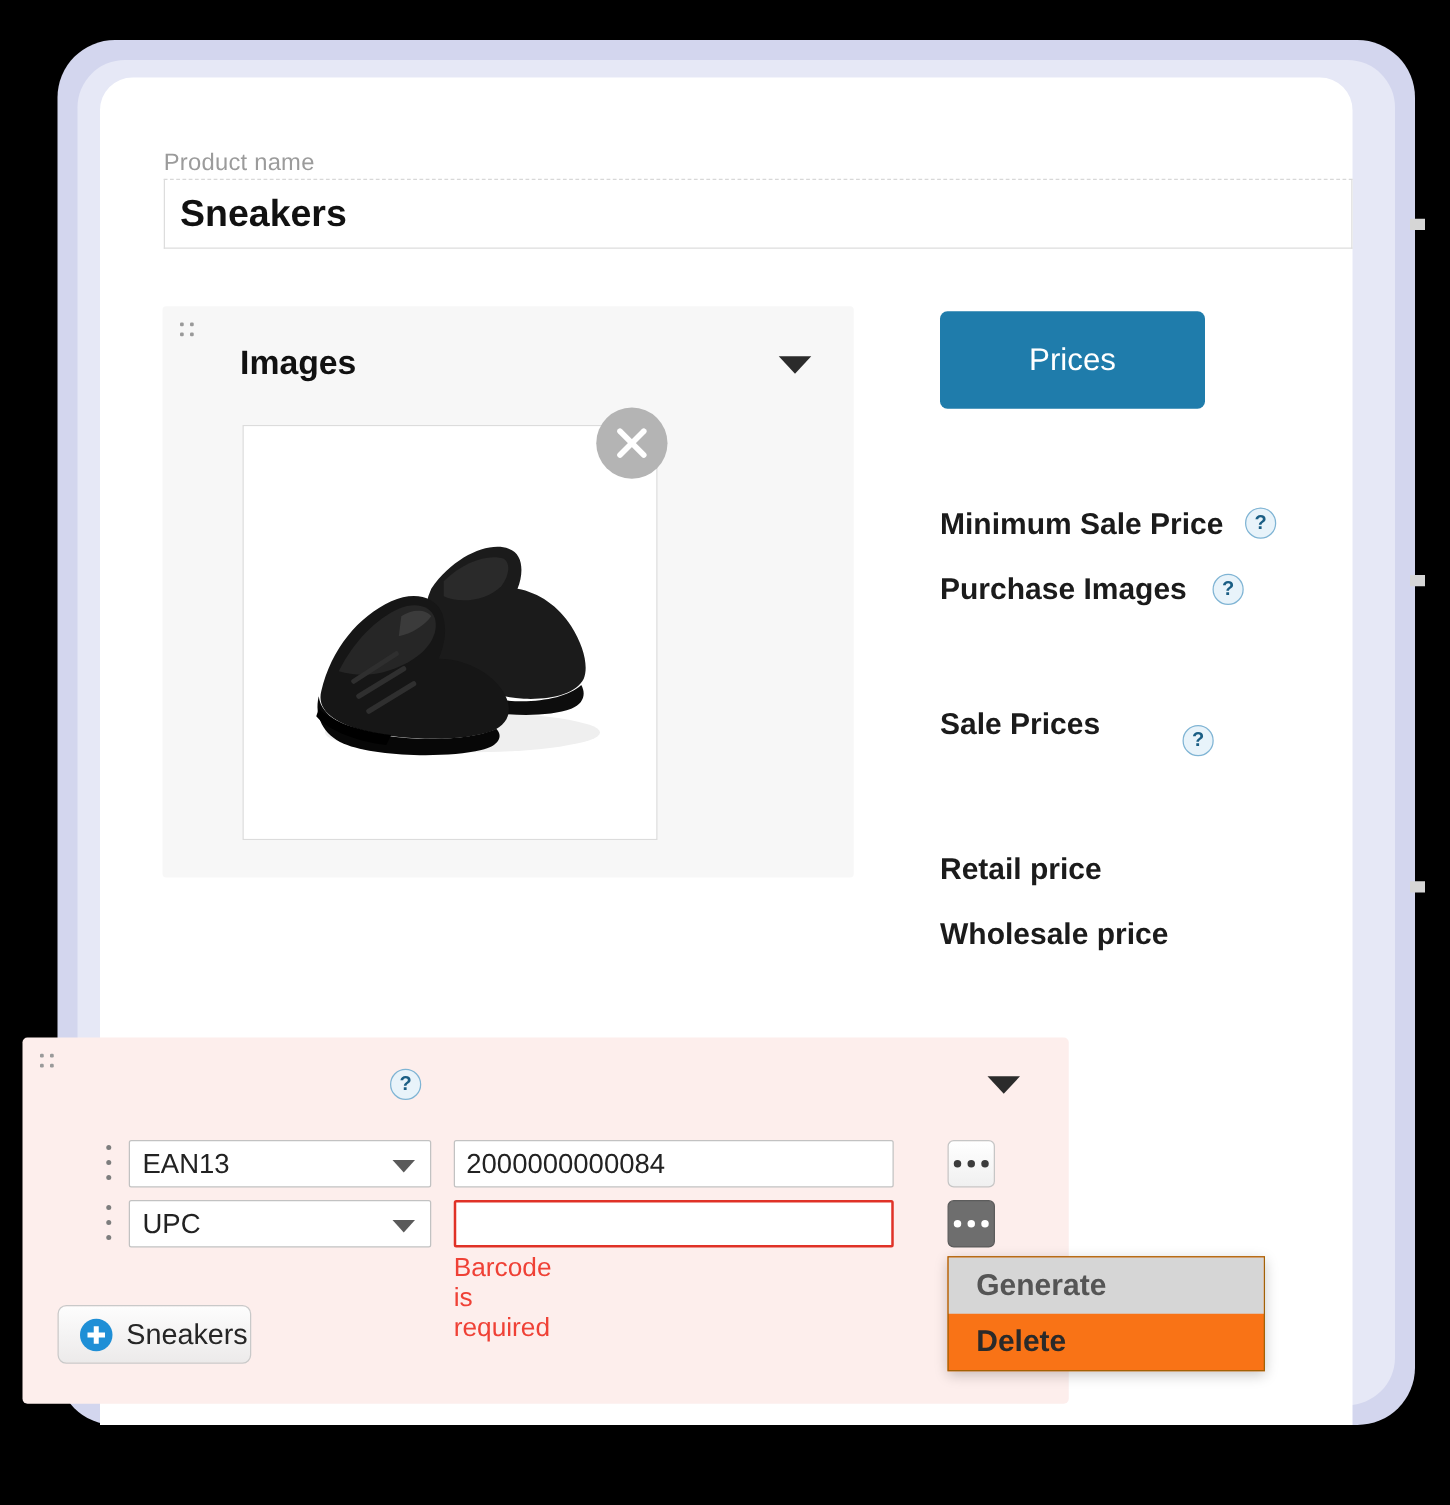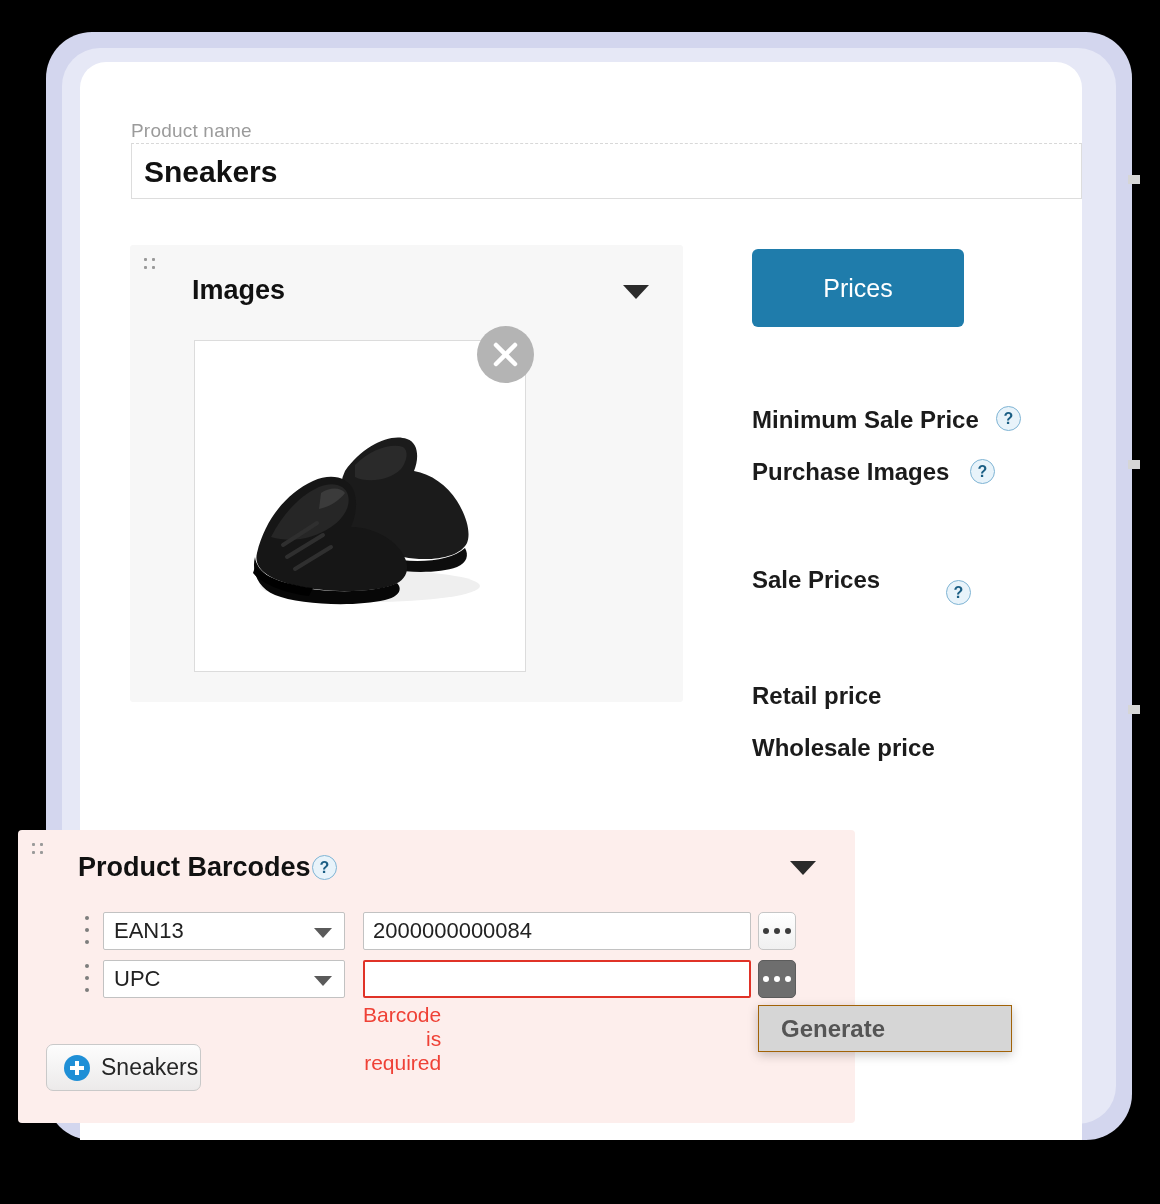--- a/index.html
+++ b/index.html
@@ -260,37 +260,36 @@
     position: absolute;
     right: 12px;
     top: 15px;
     width: 0; height: 0;
     border-left: 9px solid transparent;
     border-right: 9px solid transparent;
     border-top: 10px solid #5a5a5a;
   }
   .bc-value {
     position: absolute;
-    width: 388px;
+    width: 352px;
     height: 38px;
     box-sizing: border-box;
     background: #ffffff;
     border: 1px solid #c2c2c2;
     border-radius: 2px;
     font-size: 22px;
     color: #222222;
     padding-left: 9px;
     line-height: 36px;
   }
   .bc-value.error { border: 2px solid #e03227; }
   .bc-error-msg {
     position: absolute;
     font-size: 21px;
     color: #ef4136;
-    text-align: right;
   }
   .dots-btn {
     position: absolute;
     width: 38px;
     height: 38px;
     box-sizing: border-box;
     border-radius: 5px;
     display: flex;
     align-items: center;
     justify-content: center;
@@ -444,21 +443,20 @@
 <div class="price-row" style="top:682px">Retail price</div>
 <div class="price-row" style="top:734px">Wholesale price</div>
 
 <div id="barcodes-panel">
   <div class="drag-dots" style="left:14px; top:13px">
     <i></i>
       <i></i>
       <i></i>
       <i></i>
   </div>
-  <div id="bc-title">Product Barcodes</div>
   <div id="bc-help" class="help-icon">?</div>
   <div id="bc-caret" class="caret"></div>
 
   <div class="bc-row" style="top:82px">
     <div class="row-dots" style="left:67px; top:4px">
       <i></i>
         <i></i>
         <i></i>
     </div>
     <div class="bc-select" style="left:85px">
@@ -493,13 +491,14 @@
   </div>
 </div>
 
 <div id="add-barcode-btn">
   <span id="plus-icon"></span>
   <span id="add-barcode-label">Sneakers</span>
 </div>
 
 <div id="ctx-menu">
   <div class="ctx-item hover">Generate</div>
+  <div class="ctx-item">Delete</div>
 </div>
 
 </body></html>

